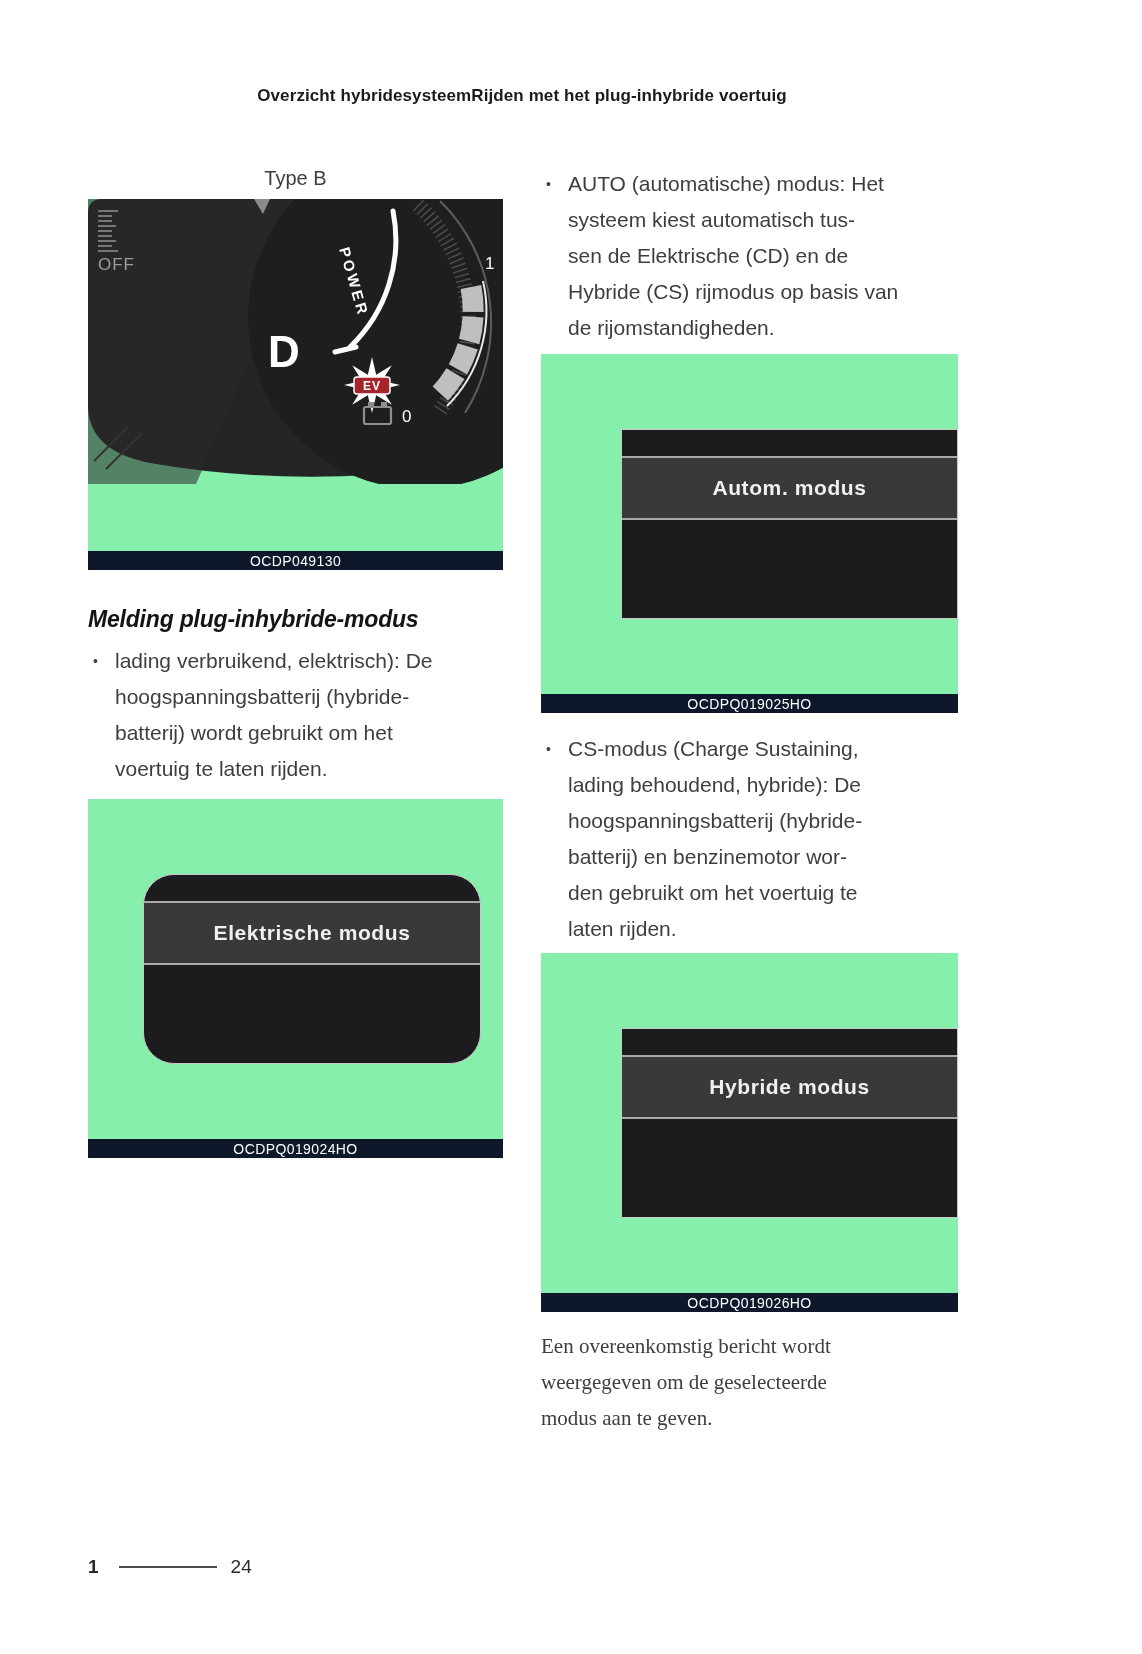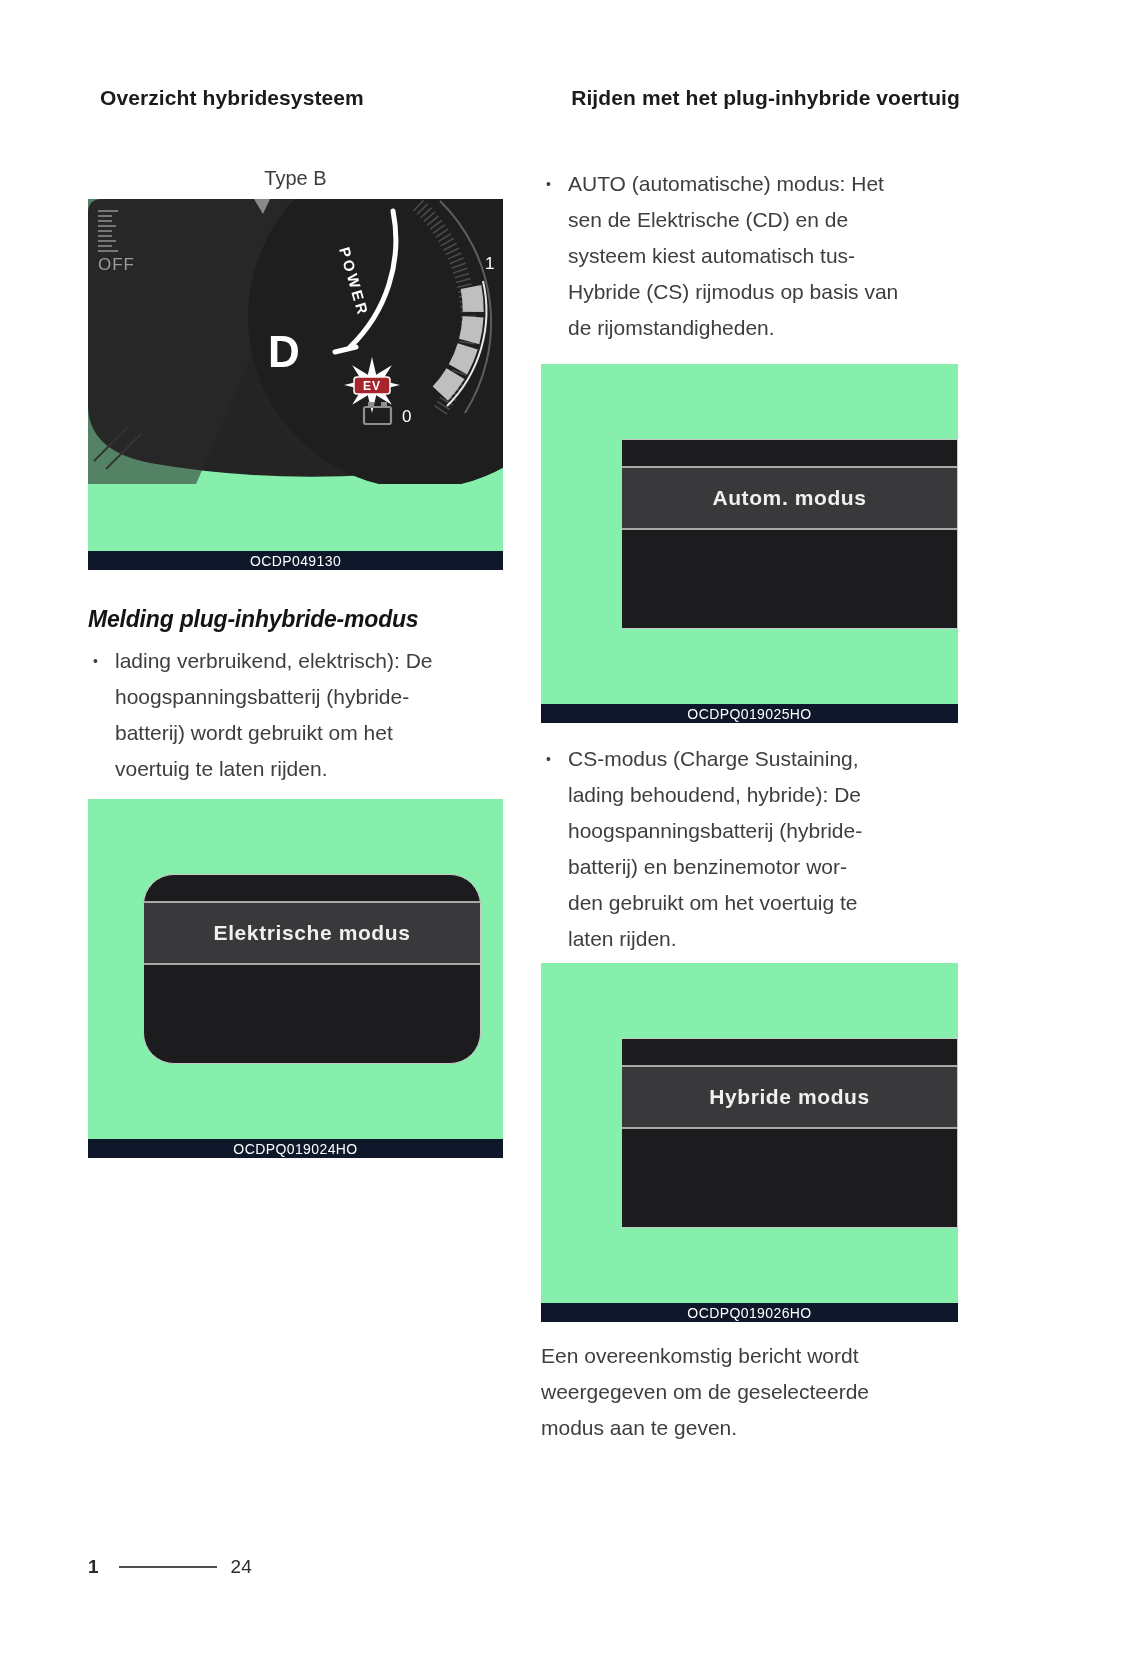--- a/index.html
+++ b/index.html
@@ -7,23 +7,23 @@
   body {
     width: 1142px; height: 1654px;
     position: relative;
     font-family: "Liberation Sans", sans-serif;
     color: #3e3e3e;
     overflow: hidden;
   }
 
   
   .page-header {
-    position: absolute; left: 100px; right: 182px; top: 86px;
-    display: flex; justify-content: space-between;
-    font-size: 21px; font-weight: bold; color: #1b1b1b;
+    position: absolute; left: 84px; right: 182px; top: 86px;
+    display: flex; justify-content: center;
+    font-size: 17px; font-weight: bold; color: #1b1b1b;
     letter-spacing: .1px;
   }
 
   
   .col { position: absolute; top: 166px; }
   .col-left  { left: 88px;  width: 415px; }
   .col-right { left: 541px; width: 417px; }
 
   .type-label {
     text-align: center; font-size: 20px; color: #3c3c3c;
@@ -69,25 +69,25 @@
     margin-top: 36px; margin-bottom: 10px;
     font-size: 23px; font-weight: bold; font-style: italic;
     color: #141414; letter-spacing: -.2px;
   }
   .bullet { display: flex; font-size: 21px; line-height: 36px; color: #3e3e3e; }
   .bullet .dot {
     width: 27px; flex: none; padding-left: 5px;
     font-size: 14px; line-height: 36px; color: #3e3e3e;
   }
   .bullet .line, .closing .line { white-space: nowrap; }
-  .mt-14 { margin-top: 18px; }
+  .mt-14 { margin-top: 8px; }
   .mt-18 { margin-top: 18px; }
   .mt-12 { margin-top: 12px; }
   .mt-6  { margin-top: 6px; }
-  .closing { margin-top: 16px; font-size: 21px; line-height: 36px; color: #3e3e3e; }
+  .closing { margin-top: 16px; font-size: 21px; line-height: 36px; color: #3e3e3e; font-family: Liberation Serif, serif; }
 
   
   .page-footer {
     position: absolute; left: 88px; top: 1556px;
     display: flex; align-items: center; font-size: 19px; color: #2b2b2b;
   }
   .page-footer .chapter { font-weight: bold; }
   .footer-rule { width: 98px; height: 2px; background: #4d4d4d; margin: 0 14px 0 20px; }
 
   svg text { font-family: "Liberation Sans", sans-serif; }
@@ -193,22 +193,22 @@
   </div>
 
 </div>
 
 <div class="col col-right">
 
   <div class="bullet">
     <span class="dot">•</span>
     <div>
       <div class="line">AUTO (automatische) modus: Het</div>
+      <div class="line">systeem kiest automatisch tus-</div>
       <div class="line">sen de Elektrische (CD) en de</div>
-      <div class="line">systeem kiest automatisch tus-</div>
       <div class="line">Hybride (CS) rijmodus op basis van</div>
       <div class="line">de rijomstandigheden.</div>
     </div>
   </div>
 
   <div class="figure mt-14">
     <div class="figure-panel panel-display">
       <div class="mode-display md-right">
         <div class="strip-top"></div>
         <div class="band">

